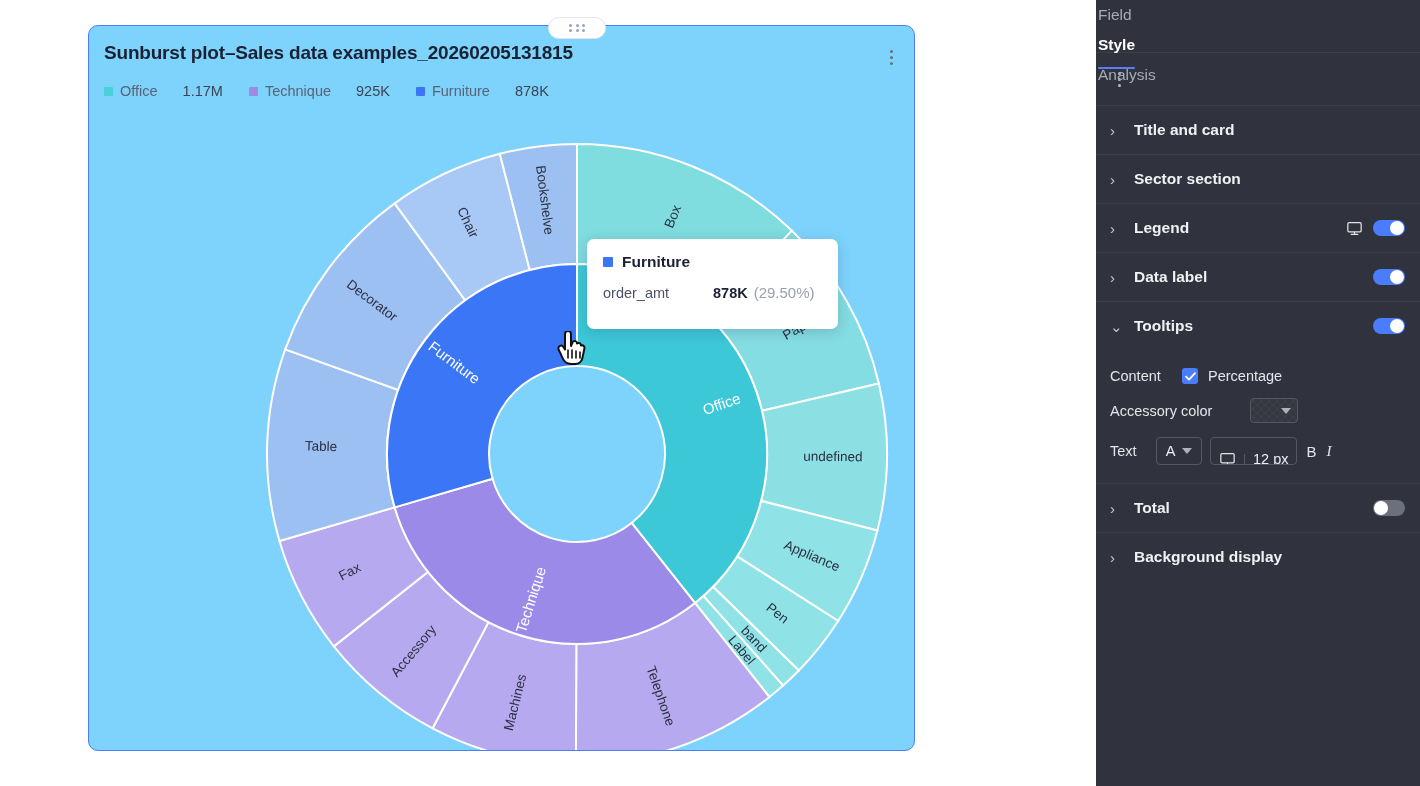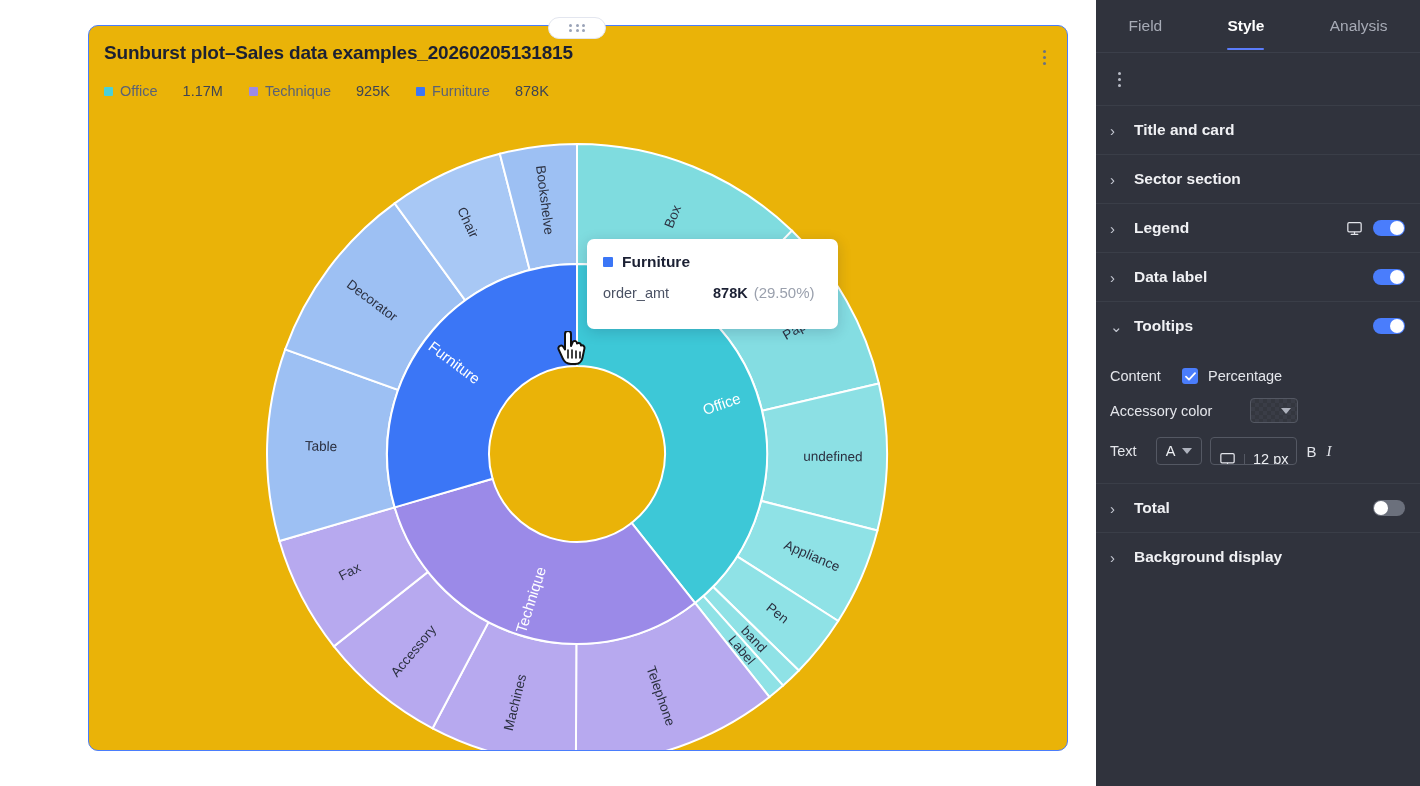--- a/index.html
+++ b/index.html
@@ -15,22 +15,22 @@
   
   #canvas-area {
     position: absolute; left: 0; top: 0;
     width: 1096px; height: 786px;
     background: #ffffff;
   }
 
   #chart-card {
     position: absolute;
     left: 88px; top: 25px;
-    width: 980px; height: 726px;
-    background: #eab308;
+    width: 827px; height: 726px;
+    background: #7dd3fc;
     border: 1.5px solid #4a7dfc;
     border-radius: 10px;
     overflow: hidden;
   }
 
   #drag-handle {
     position: absolute;
     left: 548px; top: 17px;
     width: 58px; height: 22px;
     background: #ffffff;
@@ -106,22 +106,23 @@
   #cursor { position: absolute; left: 466px; top: 305px; z-index: 10; pointer-events: none; }
 
   
   #panel {
     position: absolute; right: 0; top: 0;
     width: 324px; height: 786px;
     background: #30333d;
     color: #e9eaee;
   }
   #panel-tabs {
-    height: 52px; display: flex; align-items: center; justify-content: space-around;
+    height: 52px; display: flex; align-items: flex-start; justify-content: space-around;
     position: relative;
+    flex-direction: column;
   }
   .tab {
     font-size: 15.5px; color: #a7abb6; cursor: pointer;
     padding: 6px 2px; position: relative;
   }
   .tab.active { color: #ffffff; font-weight: bold; }
   .tab.active::after {
     content:""; position:absolute; left: 2px; right: 2px; bottom: -9px;
     height: 2.5px; background: #5b7cfa; border-radius: 2px;
   }

